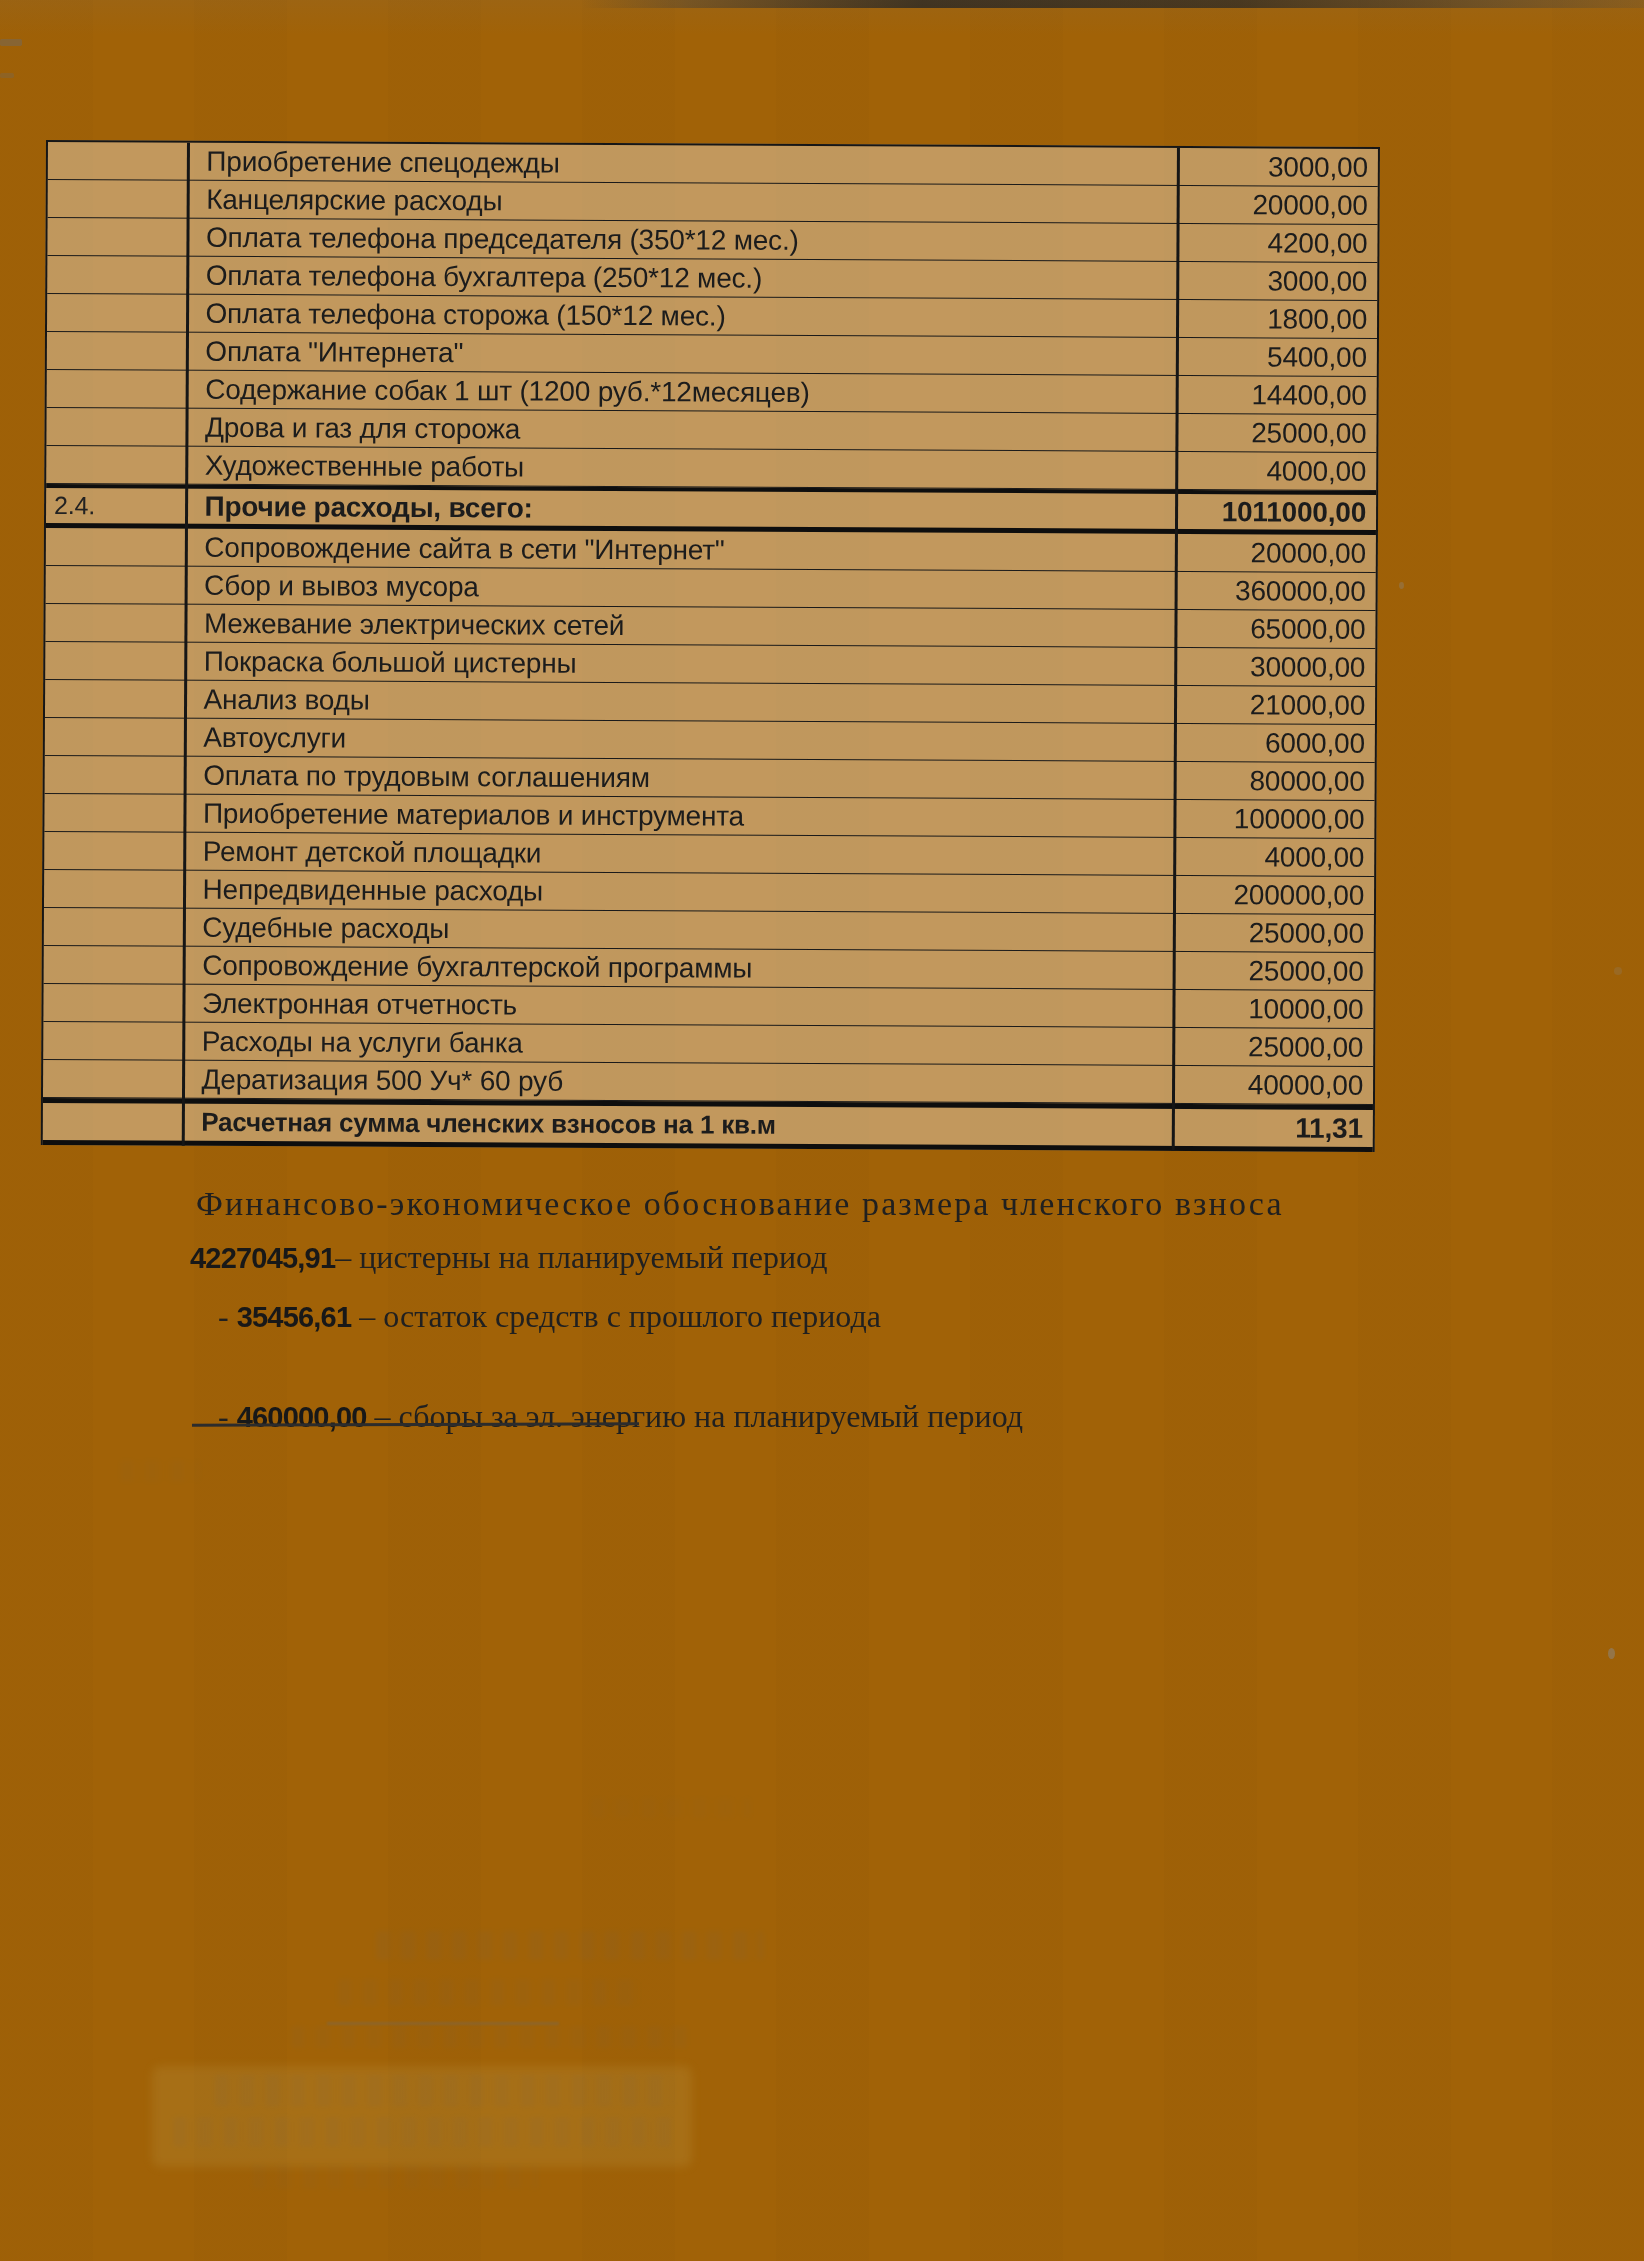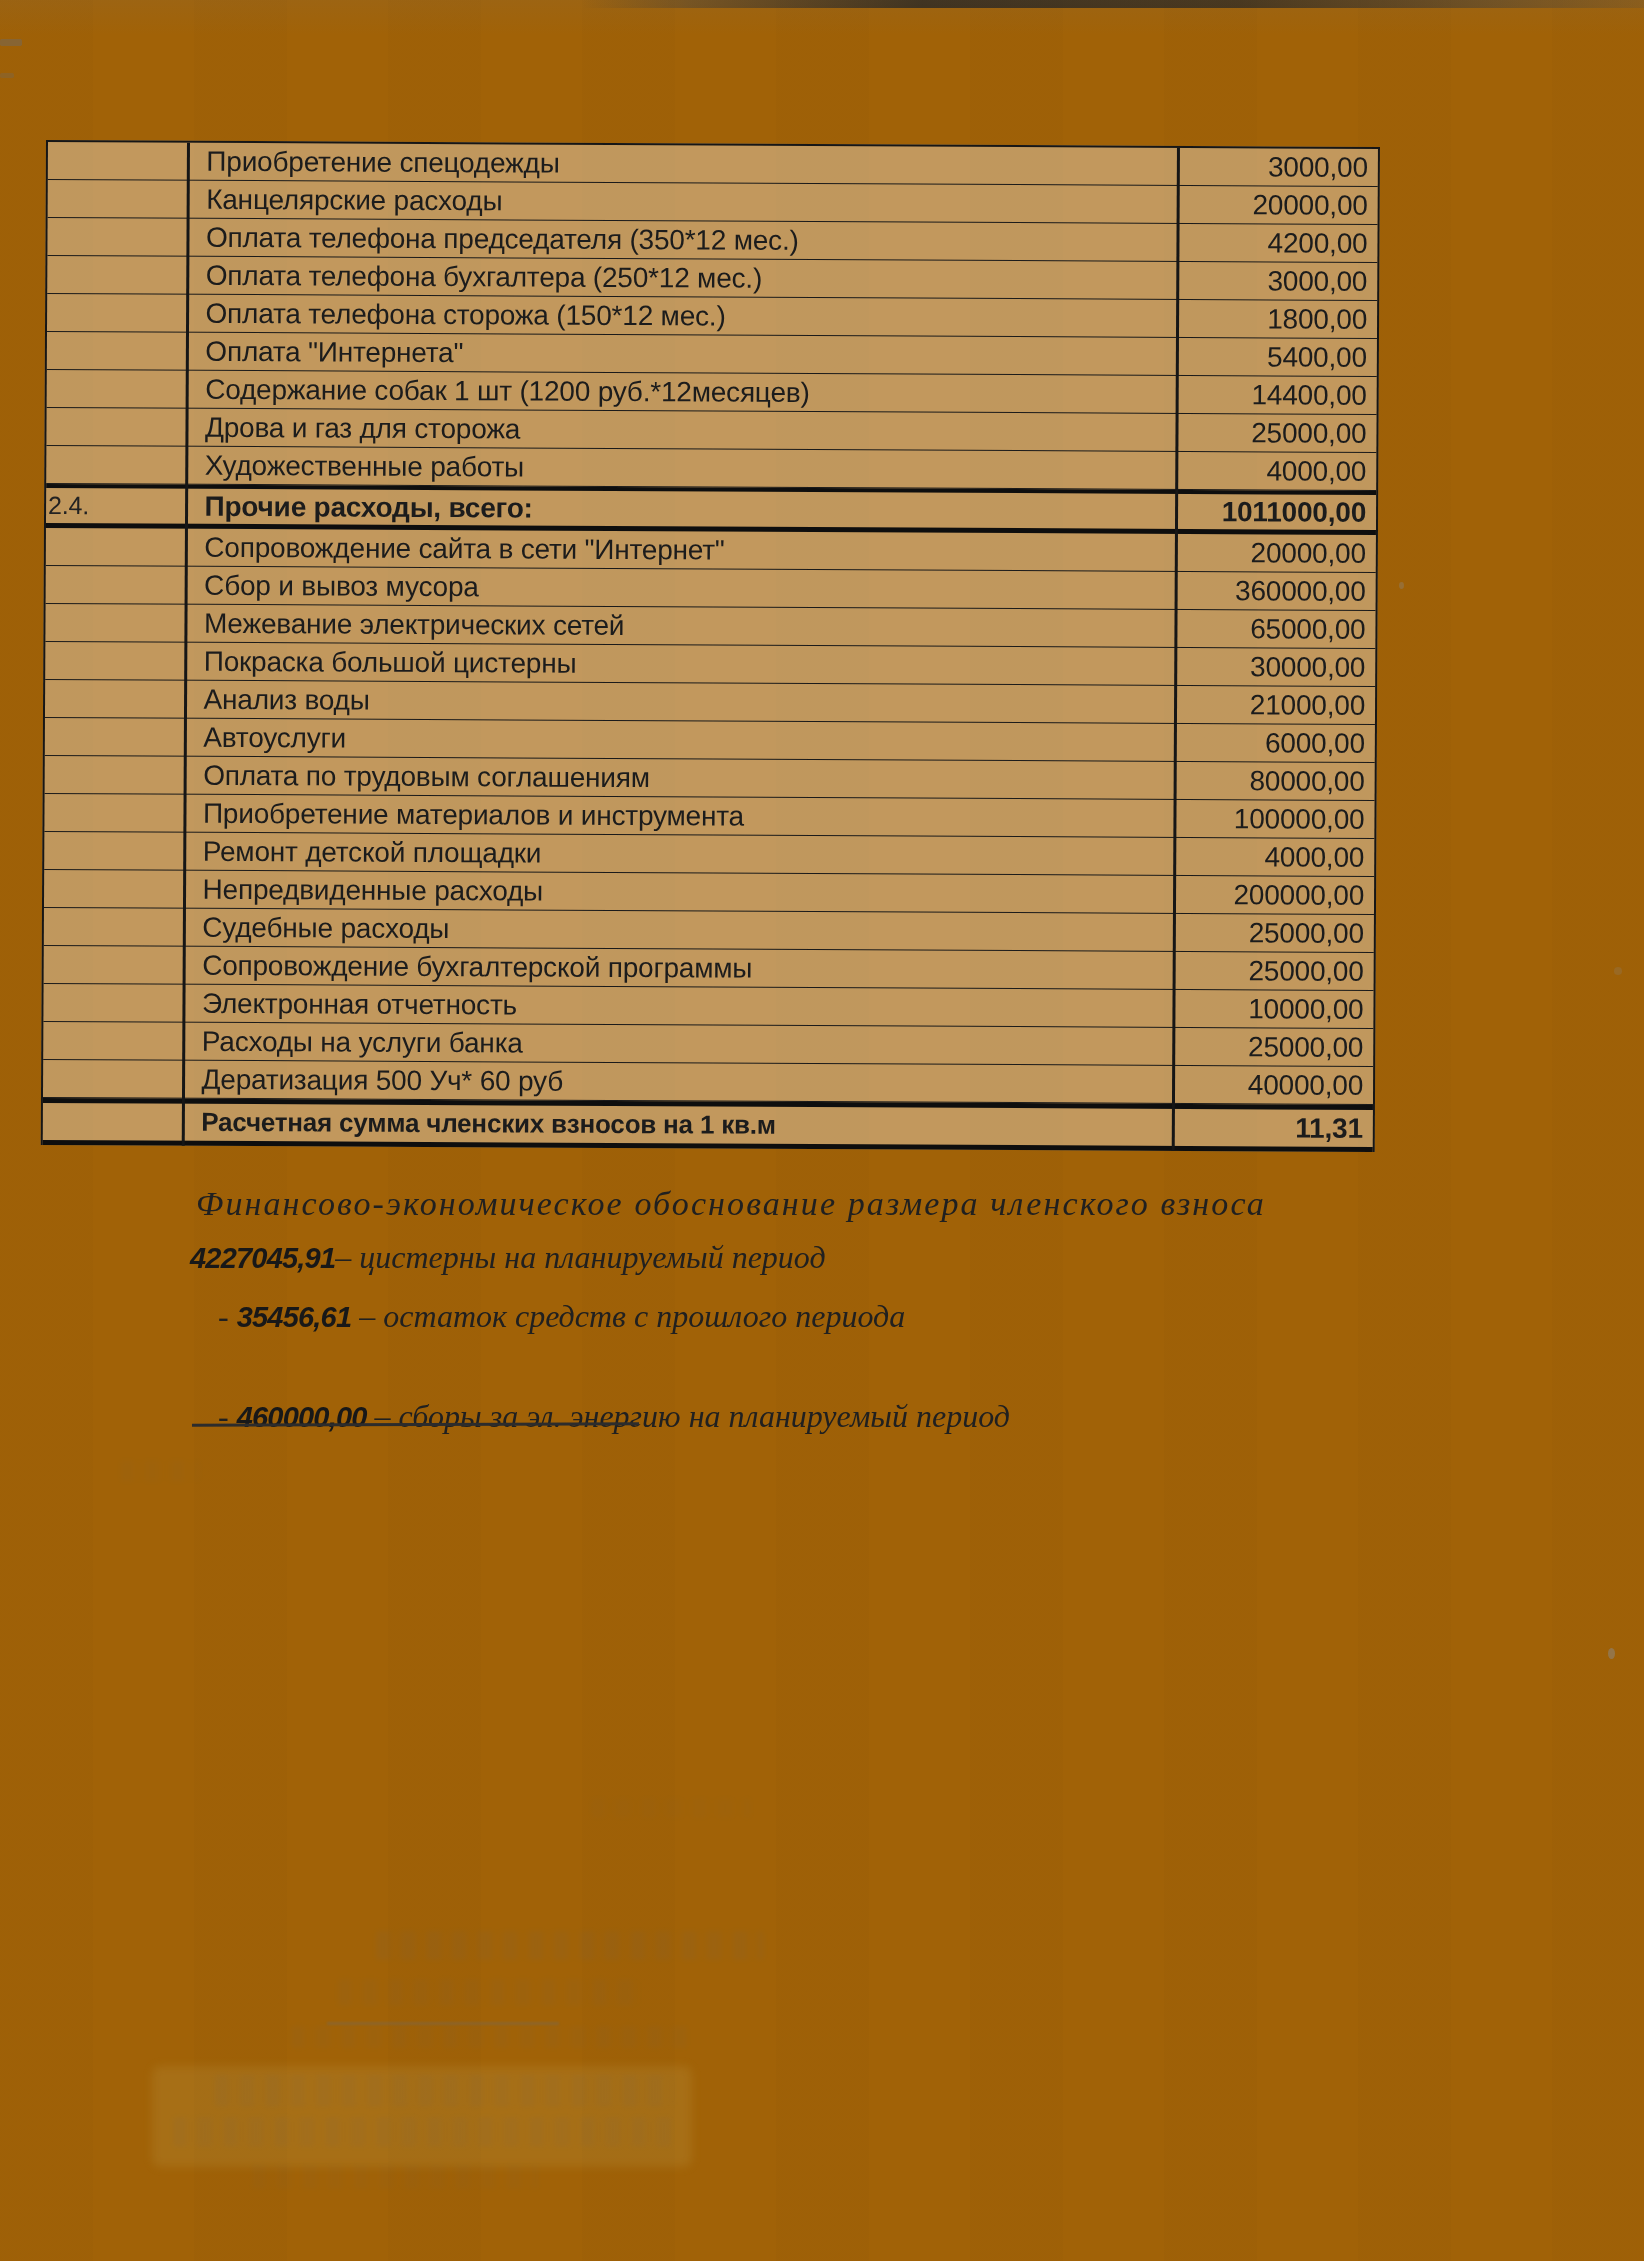--- a/index.html
+++ b/index.html
@@ -63,31 +63,31 @@
     border-bottom:5px solid #0e0e0e;
   }
   .trow.final {
     height:47px;
     border-top:5px solid #0e0e0e;
     border-bottom:5.9px solid #0e0e0e;
   }
   .heavy .label, .heavy .amount, .final .amount { font-weight:bold; }
   .final .label { font-weight:bold; font-size:26px; }
   .c { box-sizing:border-box; }
-  .c.num   { width:145px; padding-left:2px; font-size:25px; color:#222; flex:0 0 auto; }
+  .c.num   { width:145px; padding-left:8px; font-size:25px; color:#222; flex:0 0 auto; }
   .c.label { flex:1 1 auto; padding-left:13.5px; padding-right:6.8px; white-space:nowrap; overflow:hidden; }
   .c.amount{ width:200px; flex:0 0 auto; text-align:right; padding-right:10px; }
   .vline {
     position:absolute; top:0; bottom:0; width:2.5px; background:#161616; z-index:2;
   }
   .vline.v1 { left:139px; }
   .vline.v2 { left:1129px; }
 
   
-  .note { position:absolute; font-family:"Liberation Serif", serif; color:#202020; white-space:nowrap;font-style:italic; }
+  .note { position:absolute; font-family:"Liberation Serif", serif; color:#202020; white-space:nowrap; }
   .note-heading { left:196px; top:1185px; font-size:34px; letter-spacing:2.1px; }
   .calc1 { left:190px; top:1239px; font-size:32px; }
   .calc2 { left:218px; top:1298px; font-size:32px;text-align:right; }
   .calc3 { left:218px; top:1398px; font-size:32px; }
   .bold-num {
     font-family:"Liberation Sans", sans-serif; font-weight:bold;
     font-size:29px; letter-spacing:-0.8px; color:#181818;
   }
   .divider {
     position:absolute; left:192px; top:1423px; width:447px; height:3.4px;

